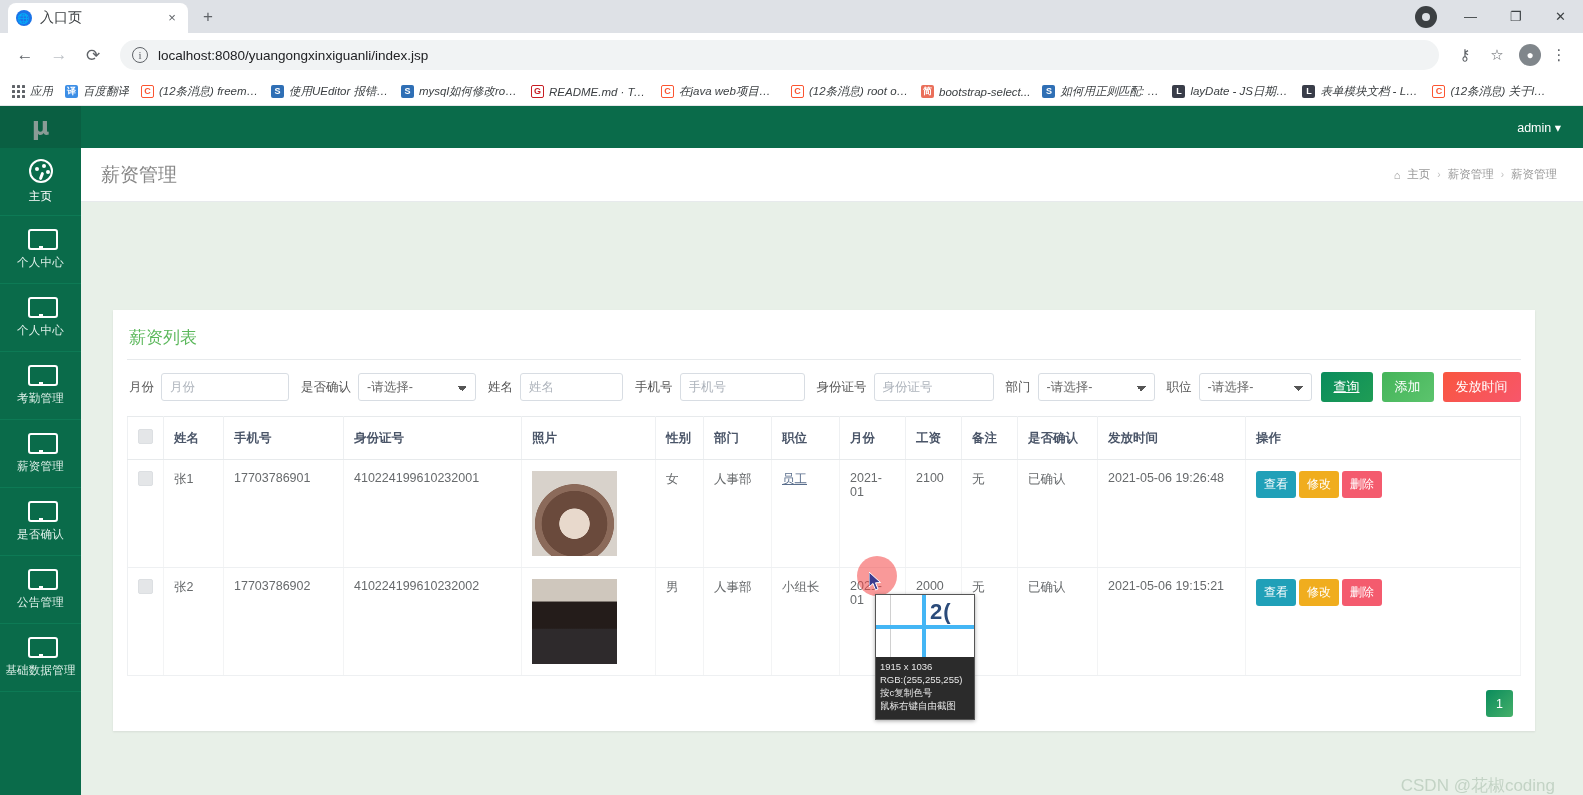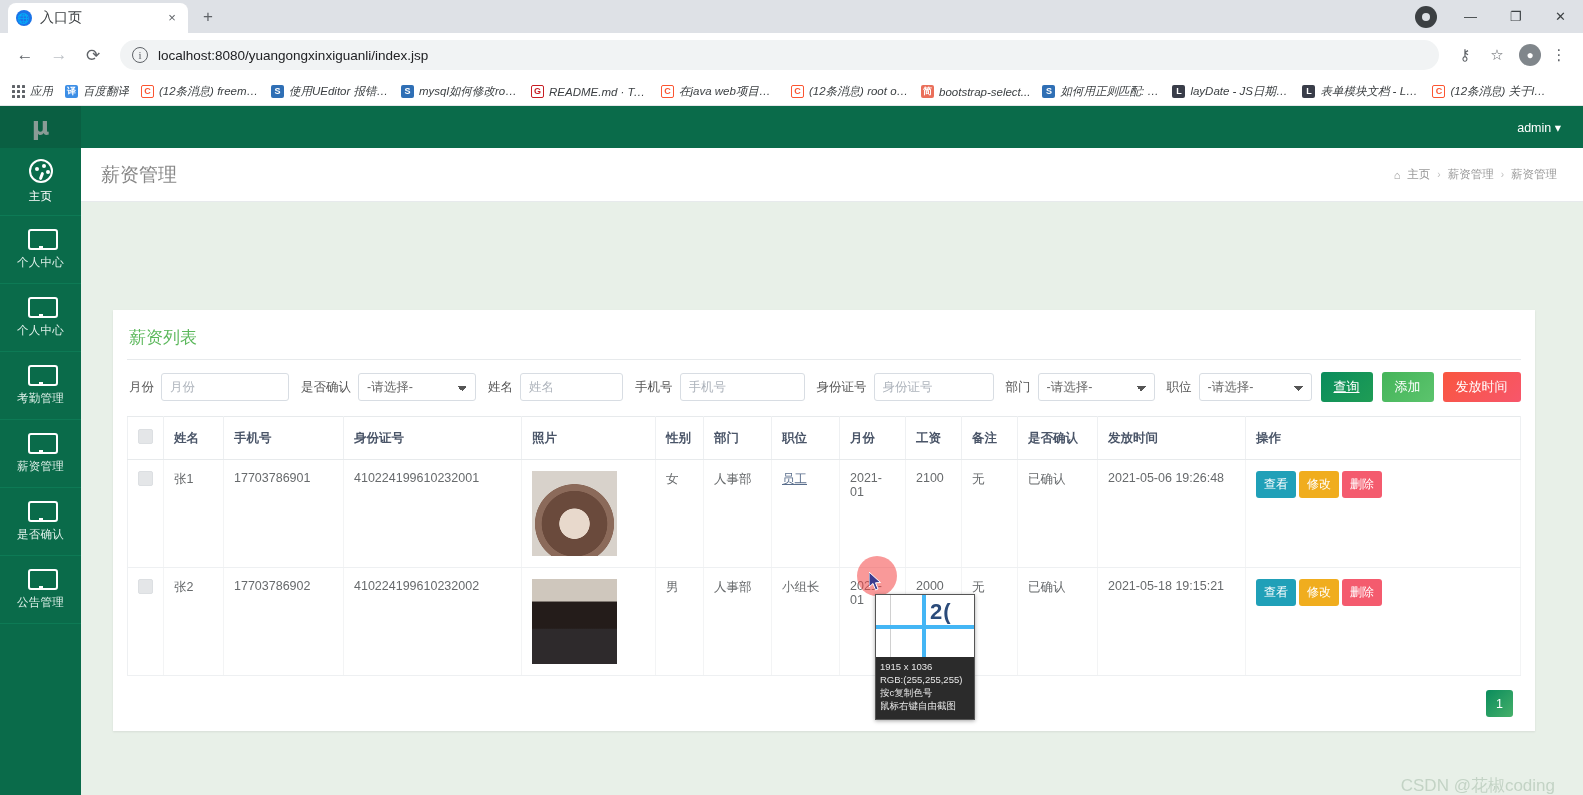--- a/index.html
+++ b/index.html
@@ -360,20 +360,24 @@
             <div class="mon-ico"></div>
             <div class="si-label">薪资管理</div>
           </div>
           <div class="side-item">
             <div class="mon-ico"></div>
             <div class="si-label">是否确认</div>
           </div>
           <div class="side-item">
             <div class="mon-ico"></div>
             <div class="si-label">公告管理</div>
+          </div>
+          <div class="side-item">
+            <div class="mon-ico"></div>
+            <div class="si-label">基础数据管理</div>
           </div>
         </div>
     </div>
 
     <div class="topbar">
       <span class="admin-txt">admin ▾</span>
     </div>
 
     <div class="subheader">
       <div class="page-title">薪资管理</div>
@@ -469,21 +473,21 @@
               <td>
                 <div class="avatar-img a2"></div>
               </td>
               <td>男</td>
               <td>人事部</td>
               <td>小组长</td>
               <td>2021-01</td>
               <td>2000</td>
               <td>无</td>
               <td>已确认</td>
-              <td>2021-05-18 19:15:21</td>
+              <td>2021-05-06 19:15:21</td>
               <td><button class="tbtn tbtn-view">查看</button><button class="tbtn tbtn-edit">修改</button><button class="tbtn tbtn-del">删除</button></td>
             </tr>
           </tbody>
       </table>
 
 
       <div class="pager">
         <button class="page-btn">1</button>
       </div>
     </div>

